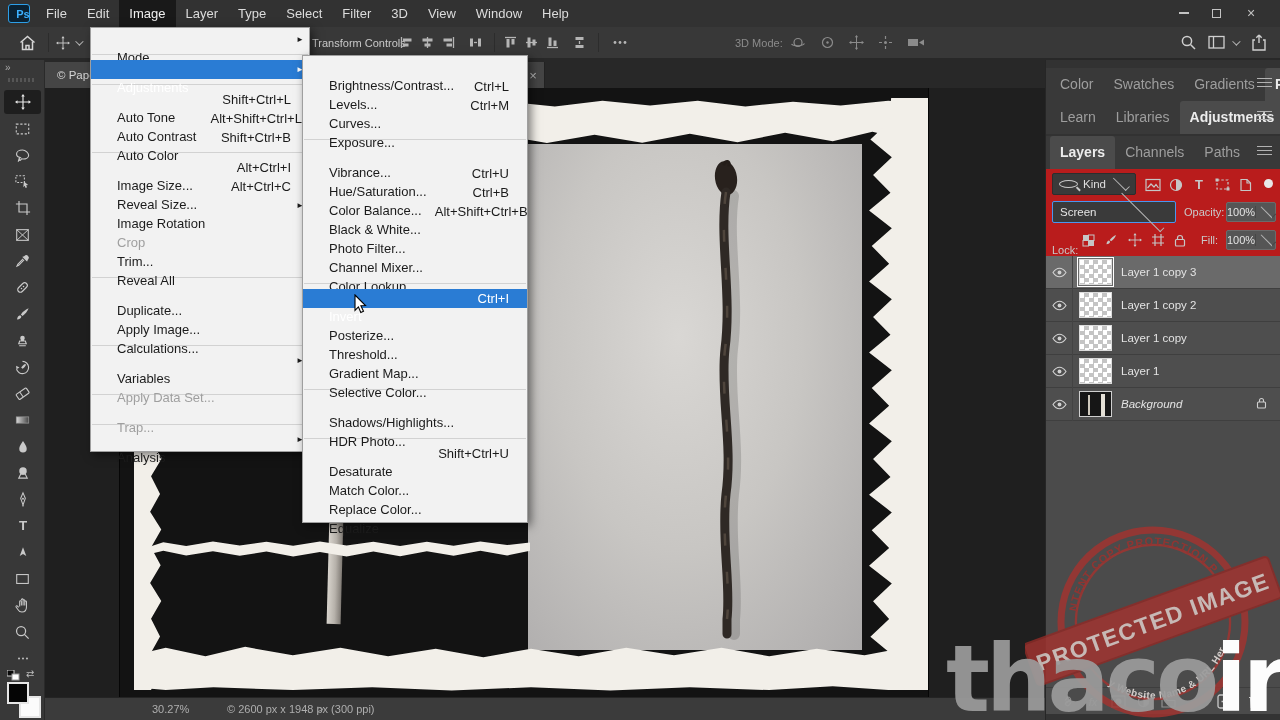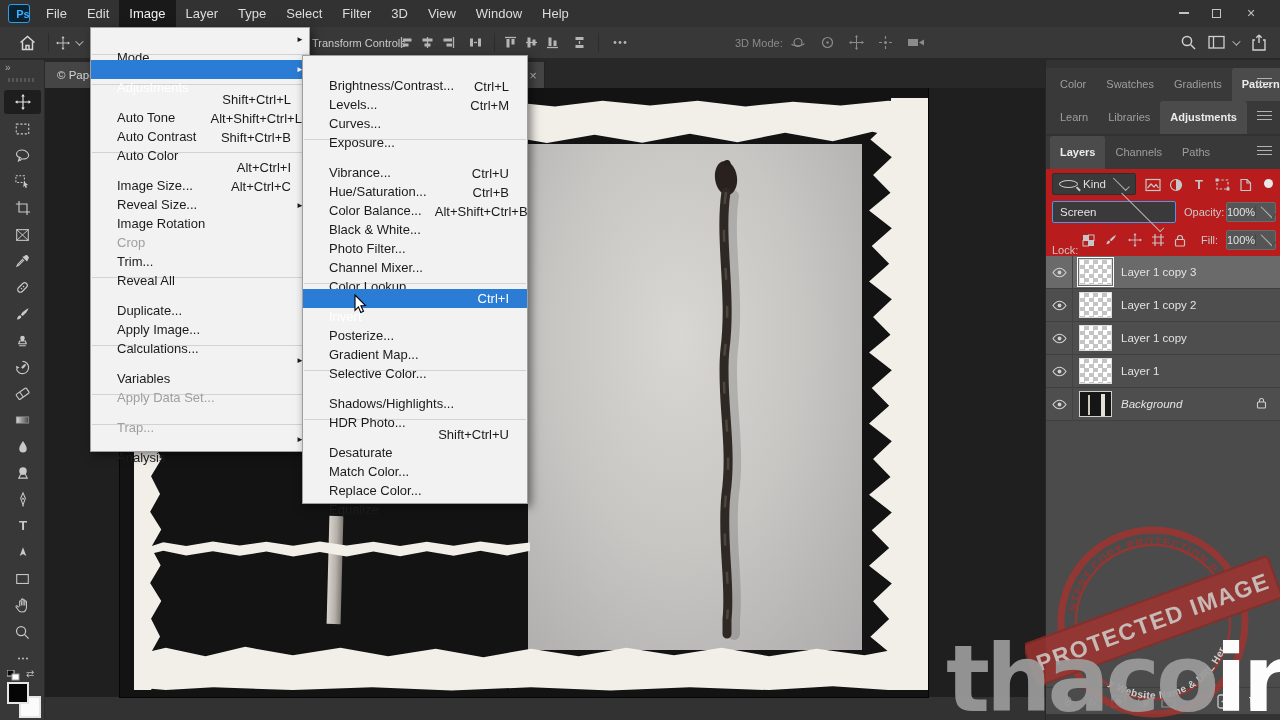--- a/index.html
+++ b/index.html
@@ -53,21 +53,21 @@
   #torn-left{left:14px;top:8px;width:31px;height:594px;clip-path:polygon(0 0,55% 0,80% 2%,52% 4%,85% 7%,55% 10%,88% 13%,52% 16%,84% 19%,55% 22%,90% 25%,55% 28%,84% 31%,52% 34%,88% 37%,55% 40%,85% 43%,52% 46%,88% 49%,56% 52%,84% 55%,52% 58%,90% 61%,55% 64%,84% 67%,52% 70%,88% 73%,55% 76%,86% 79%,52% 82%,88% 85%,55% 88%,84% 91%,52% 94%,80% 97%,55% 100%,0 100%);}
   #torn-right{left:741px;top:10px;width:67px;height:592px;clip-path:polygon(45% 0,100% 0,100% 100%,42% 100%,20% 97%,46% 94%,14% 91%,42% 88%,18% 85%,46% 82%,12% 79%,42% 76%,16% 73%,46% 70%,12% 67%,44% 64%,18% 61%,46% 58%,12% 55%,42% 52%,16% 49%,46% 46%,12% 43%,44% 40%,18% 37%,46% 34%,12% 31%,42% 28%,16% 25%,46% 22%,12% 19%,44% 16%,18% 13%,46% 10%,14% 7%,42% 4%);}
   #torn-mid{left:28px;top:452px;width:382px;height:18px;clip-path:polygon(0 40%,4% 12%,10% 34%,17% 8%,24% 30%,31% 10%,38% 32%,45% 8%,52% 30%,59% 10%,66% 34%,73% 10%,80% 32%,87% 8%,94% 28%,100% 14%,100% 60%,94% 86%,87% 60%,80% 88%,73% 62%,66% 90%,59% 64%,52% 92%,45% 66%,38% 92%,31% 64%,24% 88%,17% 62%,10% 86%,4% 60%,0 80%);}
   #paper{position:absolute;left:408px;top:56px;width:334px;height:506px;background:radial-gradient(ellipse at 45% 38%,#d9d7d4 0%,#c8c6c3 48%,#adabab 100%);}
   #match-svg{position:absolute;left:408px;top:56px;}
   #small-match{position:absolute;left:208px;top:428px;width:14px;height:108px;background:linear-gradient(90deg,#d8d4cd,#b6b1aa 55%,#7f7a74);transform:rotate(1.5deg);}
 
   
   .panel-region{position:absolute;left:1045px;top:60px;width:235px;height:660px;background:#323232;border-left:1px solid #262626;z-index:2;}
   .tabstrip{position:absolute;left:0;width:235px;height:33px;background:#393939;display:flex;align-items:stretch;padding-left:4px;}
-  .tab{padding:0 10px;line-height:33px;font-size:11px;color:#9e9e9e;white-space:nowrap;}
+  .tab{padding:0 10px;line-height:33px;font-size:14px;color:#9e9e9e;white-space:nowrap;}
   .tab.active{background:#4b4b4b;color:#ececec;border-radius:3px 3px 0 0;font-weight:bold;}
   .hamb{position:absolute;right:8px;top:10px;width:15px;height:12px;background:repeating-linear-gradient(#b2b2b2 0 1.5px,transparent 1.5px 4px);}
   .lp-controls{position:absolute;left:0;top:109px;width:245px;height:87px;background:#b91c1c;}
   .ctl-row{position:absolute;left:0;width:235px;height:22px;display:flex;align-items:center;}
   .kind-box{position:absolute;left:6px;width:84px;height:22px;background:#3a3a3a;border:1px solid #2d2d2d;border-radius:2px;display:flex;align-items:center;padding:0 6px;gap:5px;}
   .kind-box span{font-size:11.5px;color:#dedede;flex:1;}
   .sico{width:8px;height:8px;border:1.5px solid #c9c9c9;border-radius:50%;position:relative;flex:none;}
   .sico::after{content:'';position:absolute;width:5px;height:1.5px;background:#c9c9c9;transform:rotate(45deg);right:-4px;bottom:-2px;}
   .fi{position:absolute;top:3px;width:18px;height:17px;display:flex;align-items:center;justify-content:center;}
   .fdot{position:absolute;left:218px;top:6px;width:9px;height:9px;border-radius:50%;background:#e8e8e8;}
@@ -658,20 +658,25 @@
       <span class="lb-icon bright" style="left:198px;">
           <svg width="13" height="15" viewBox="0 0 13 15">
             <path d="M1 3.5h11M4.5 3.5V1.5h4v2M2.5 3.5l.7 10h6.6l.7-10" fill="none" stroke="#c9c9c9" stroke-width="1.2"></path>
             <path d="M5 6v5M8 6v5" stroke="#c9c9c9" stroke-width="1.1"></path>
           </svg>
         </span>
     </div>
     <div class="lp-sliver"></div>
   </div>
 
+  <div class="statusbar">
+    <span class="sb-item" style="left:107px;">30.27%</span>
+    <span class="sb-item" style="left:182px;">© 2600 px x 1948 px (300 ppi)</span>
+    <span class="sb-item" style="left:272px;color:#9a9a9a;">&gt;</span>
+  </div>
 
   <div class="brand"><span class="g">thaco</span><span class="w">ir</span></div>
 
   <svg class="stamp" width="260" height="240" viewBox="0 0 260 240">
     <g transform="translate(128 124) rotate(-16)">
       <circle r="92" fill="none" stroke="#a03430" stroke-width="7"></circle>
       <circle r="77" fill="none" stroke="#a03430" stroke-width="2.5"></circle>
       <defs>
         <path id="arcT" d="M-70 -32 A77 77 0 0 1 70 -32"></path>
         <path id="arcB" d="M-62 46 A78 78 0 0 0 62 46"></path>
@@ -800,20 +805,23 @@
       </div>
       <div class="msep"></div>
       <div class="mrow mhl">
         <span class="mlab">Invert</span>
         <span class="msc">Ctrl+I</span>
       </div>
       <div class="mrow">
         <span class="mlab">Posterize...</span>
       </div>
       <div class="mrow">
+        <span class="mlab">Threshold...</span>
+      </div>
+      <div class="mrow">
         <span class="mlab">Gradient Map...</span>
       </div>
       <div class="mrow">
         <span class="mlab">Selective Color...</span>
       </div>
       <div class="msep"></div>
       <div class="mrow">
         <span class="mlab">Shadows/Highlights...</span>
       </div>
       <div class="mrow">

